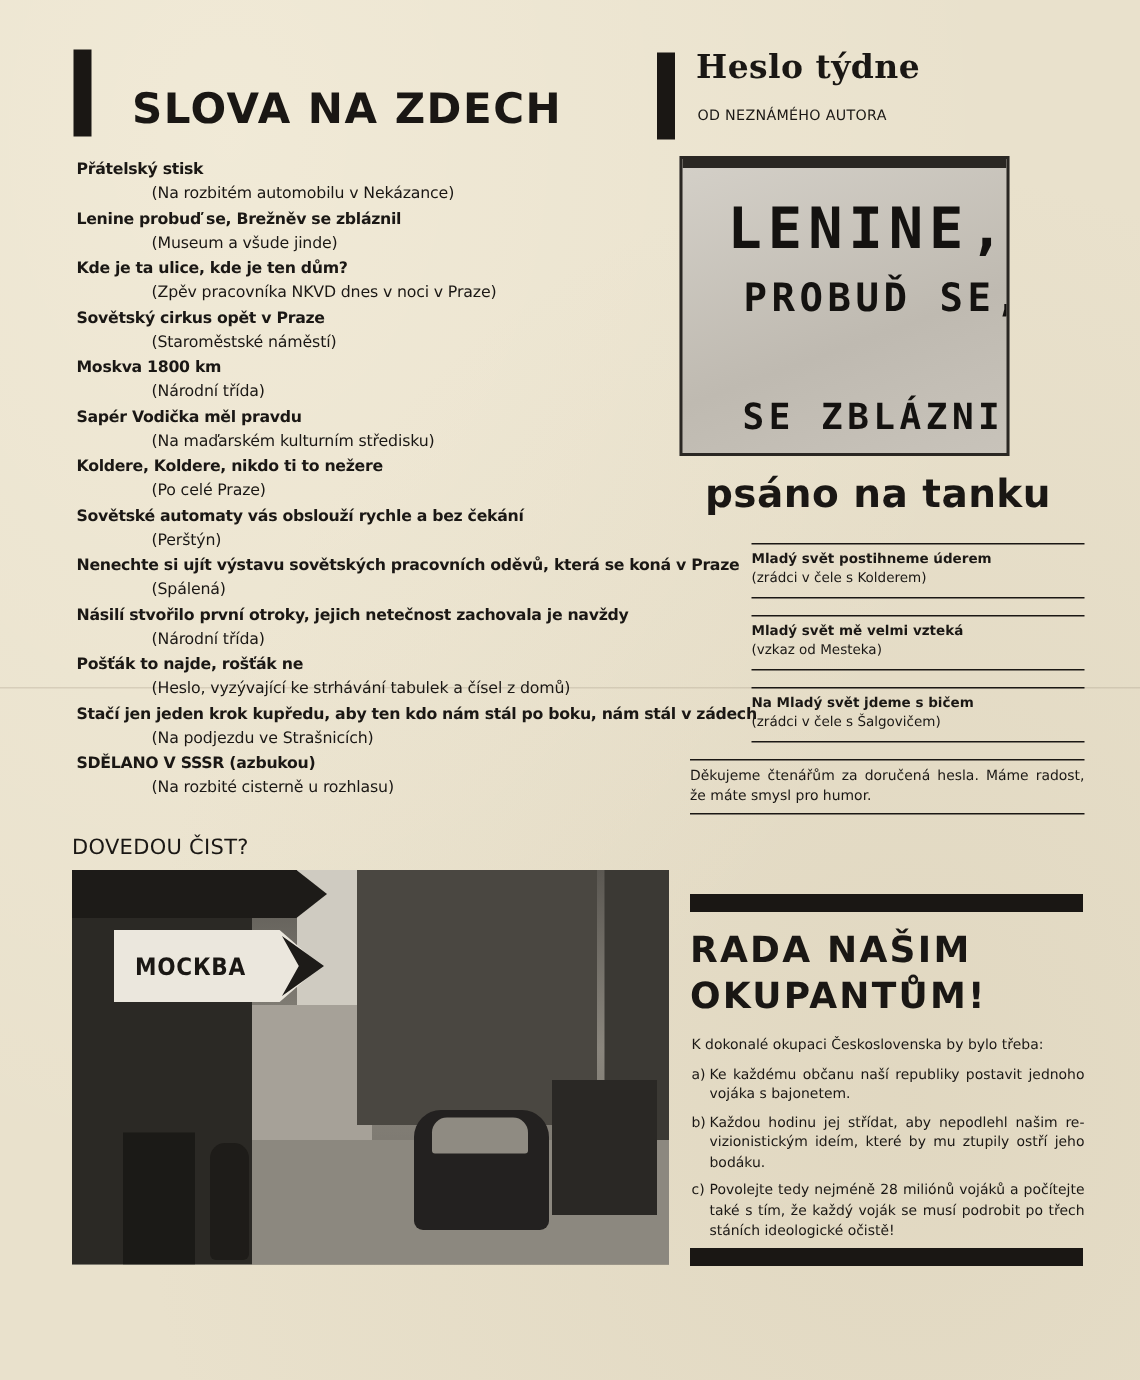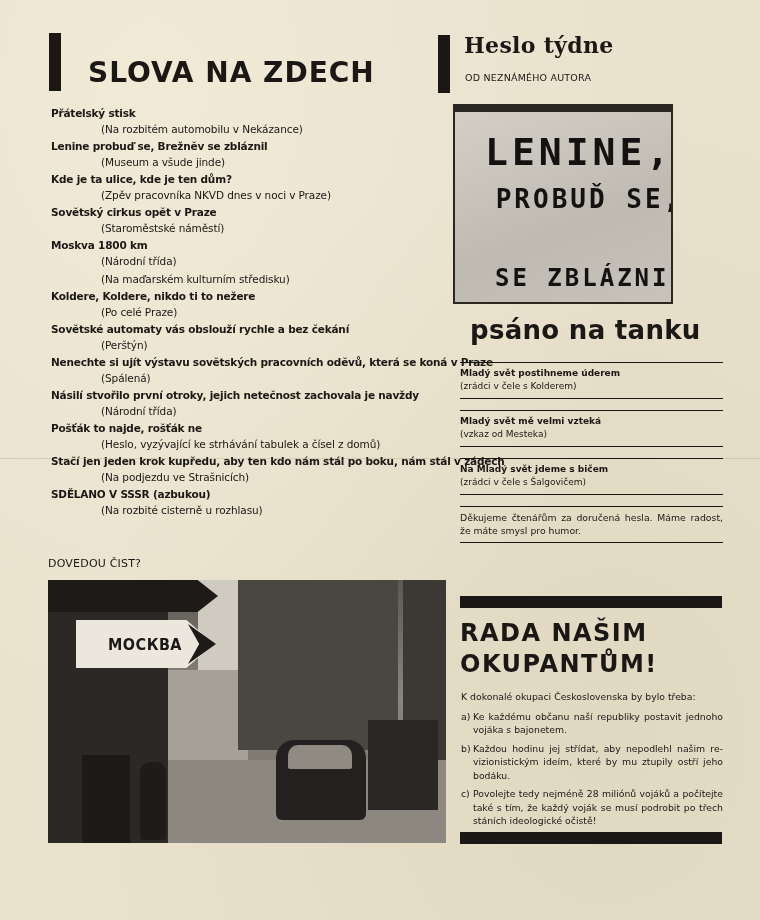--- a/index.html
+++ b/index.html
@@ -29,21 +29,21 @@
       font-size: 10.5px; line-height: 15px; display: block; white-space: nowrap;
       letter-spacing: -0.2px;
     }
     .slogan .loc {
       font-family: "DejaVu Sans", sans-serif;
       font-size: 10.5px; line-height: 16px; display: block; padding-left: 50px;
       letter-spacing: -0.1px;
     }
     .dovedou {
       position: absolute; left: 48px; top: 557px;
-      font-size: 11px; letter-spacing: 0.2px;
+      font-size: 14px; letter-spacing: 0.2px;
     }
 
     
     .photo {
       position: absolute; left: 48px; top: 580px; width: 398px; height: 263px;
       background: linear-gradient(180deg, #5b5852 0%, #8a867d 45%, #7e7a72 70%, #5a5750 100%);
       overflow: hidden;
     }
     .photo .sky { position: absolute; left: 150px; top: 0; width: 100px; height: 100px; background: #cfcbc1; }
     .photo .bldg-left { position: absolute; left: 0; top: 0; width: 120px; height: 263px; background: #2b2925; }
@@ -51,21 +51,21 @@
     .photo .bldg-mid2 { position: absolute; left: 120px; top: 90px; width: 80px; height: 100px; background: #a6a198; }
     .photo .bldg-right { position: absolute; left: 355px; top: 0; width: 45px; height: 180px; background: #3b3934; }
     .photo .road { position: absolute; left: 0; top: 180px; width: 398px; height: 83px; background: #8c887f; }
     .photo .sign-top {
       position: absolute; left: 0; top: 0; width: 170px; height: 32px; background: #1d1b18;
       clip-path: polygon(0 0, 88% 0, 100% 50%, 88% 100%, 0 100%);
     }
     .photo .sign {
       position: absolute; left: 28px; top: 40px; width: 138px; height: 48px; background: #ebe7dd;
       clip-path: polygon(0 0, 80% 0, 100% 50%, 80% 100%, 0 100%);
-      display: flex; align-items: center; padding-left: 32px;
+      display: flex; align-items: center; padding-left: 14px;
       font-family: "DejaVu Sans Condensed", "DejaVu Sans", sans-serif; font-weight: bold;
       font-size: 16px; letter-spacing: 0.5px; color: #1a1714;
     }
     .photo .sign-arrow {
       position: absolute; left: 140px; top: 44px; width: 28px; height: 40px; background: #1d1b18;
       clip-path: polygon(0 0, 100% 50%, 0 100%, 40% 50%);
     }
     .photo .post { position: absolute; left: 34px; top: 175px; width: 48px; height: 88px; background: #1b1a17; }
     .photo .person { position: absolute; left: 92px; top: 182px; width: 26px; height: 78px; background: #1e1c19; border-radius: 10px 10px 4px 4px; }
     .photo .car { position: absolute; left: 228px; top: 160px; width: 90px; height: 80px; background: #232120; border-radius: 18px 18px 6px 6px; }
@@ -101,21 +101,21 @@
     .poster .l4 { top: 158px; left: 40px; font-size: 24px; letter-spacing: 3px; }
 
     .tank-title {
       position: absolute; left: 470px; top: 315px;
       font-family: "DejaVu Sans", sans-serif; font-weight: bold;
       font-size: 26px; letter-spacing: 0.3px;
     }
     .tank-list { position: absolute; left: 460px; top: 362px; width: 263px; }
     .tank-item {
       border-top: 1.5px solid #1a1714; border-bottom: 1.5px solid #1a1714;
-      padding: 4px 0 5px 0; margin-bottom: 11px;
+      padding: 4px 0 5px 0; margin-bottom: 11px; margin-left: 41px;
     }
     .tank-item .q { font-weight: bold; font-size: 9px; line-height: 13px; display: block; }
     .tank-item .who { font-size: 9px; line-height: 13px; display: block; }
     .thanks {
       border-top: 1.5px solid #1a1714; border-bottom: 1.5px solid #1a1714;
       padding: 4px 0 5px 0; font-size: 9.3px; line-height: 13px; text-align: justify;
     }
 
     .rada-bar-top { position: absolute; left: 460px; top: 596px; width: 262px; height: 12px; background: #1a1714; }
     .rada-title {
@@ -156,20 +156,21 @@
       </div>
     <div class="slogan">
         <span class="q">Sovětský cirkus opět v Praze</span>
         <span class="loc">(Staroměstské náměstí)</span>
       </div>
     <div class="slogan">
         <span class="q">Moskva 1800 km</span>
         <span class="loc">(Národní třída)</span>
       </div>
     <div class="slogan">
+        <span class="q">Sapér Vodička měl pravdu</span>
         <span class="loc">(Na maďarském kulturním středisku)</span>
       </div>
     <div class="slogan">
         <span class="q">Koldere, Koldere, nikdo ti to nežere</span>
         <span class="loc">(Po celé Praze)</span>
       </div>
     <div class="slogan">
         <span class="q">Sovětské automaty vás obslouží rychle a bez čekání</span>
         <span class="loc">(Perštýn)</span>
       </div>

